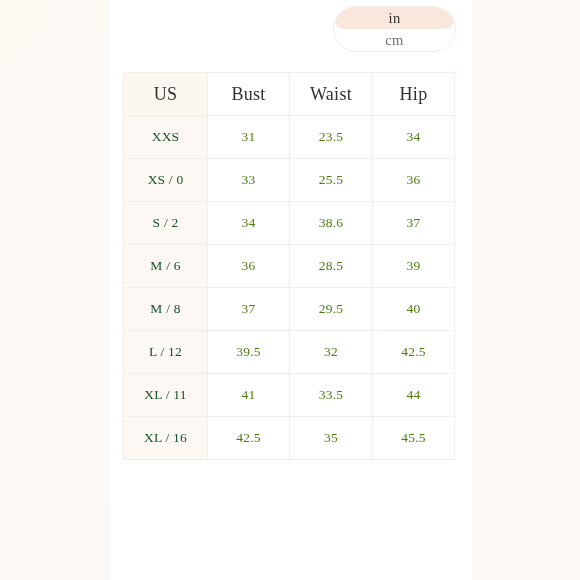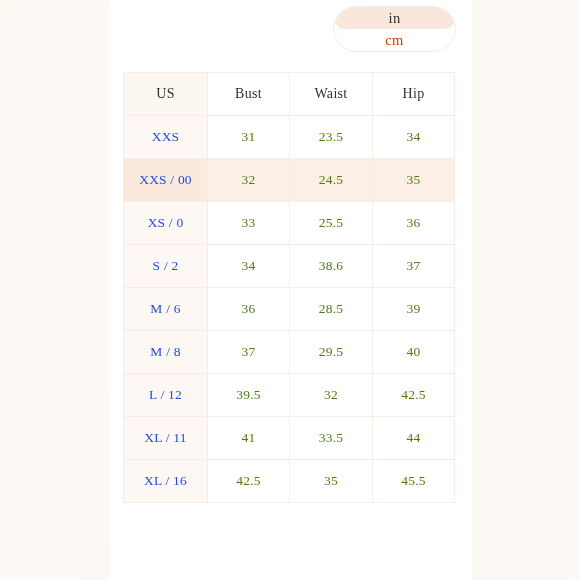--- a/index.html
+++ b/index.html
@@ -93,21 +93,21 @@
     align-items: stretch;
     overflow: hidden;
     flex-direction: column;
   }
   .unit-option {
     flex: 1;
     display: flex;
     align-items: center;
     justify-content: center;
     font-size: 14.5px;
-    color: #c2410c;
+    color: #737373;
     cursor: pointer;
     border-radius: 23px;
     letter-spacing: 0.3px;
   }
   .unit-option.active {
     background: #fae7dc;
     color: #33312f;
   }
 
   
@@ -134,37 +134,37 @@
     border: 1px solid #f4ece6;
     text-align: center;
     vertical-align: middle;
     font-weight: normal;
     color: #3a3836;
     background: #ffffff;
     padding: 0;
   }
 
   table.size-table thead th {
-    font-size: 14px;
+    font-size: 18px;
     color: #34322f;
     letter-spacing: 0.3px;
   }
   table.size-table thead th.col-us {
     background: #fdf7f2;
   }
 
   table.size-table tbody td {
     font-size: 13.5px;
     color: #4d7c0f;
     letter-spacing: 0.2px;
   }
   table.size-table tbody td.col-us {
     background: #fdf8f4;
     font-size: 13.5px;
-    color: #1d4ed8;
+    color: #14532d;
   }
 
   table.size-table tbody tr.highlight td {
     background: #fbefe6;
   }
   table.size-table tbody tr.highlight td.col-us {
     background: #fbe9dd;
   }
 </style>
 </head>
@@ -202,26 +202,20 @@
           <th>Hip</th>
         </tr>
       </thead>
       <tbody id="size-table-body">
           <tr>
             <td class="col-us">XXS</td>
             <td>31</td>
             <td>23.5</td>
             <td>34</td>
           </tr>
-          <tr class="highlight">
-            <td class="col-us">XXS / 00</td>
-            <td>32</td>
-            <td>24.5</td>
-            <td>35</td>
-          </tr>
           <tr>
             <td class="col-us">XS / 0</td>
             <td>33</td>
             <td>25.5</td>
             <td>36</td>
           </tr>
           <tr>
             <td class="col-us">S / 2</td>
             <td>34</td>
             <td>38.6</td>

